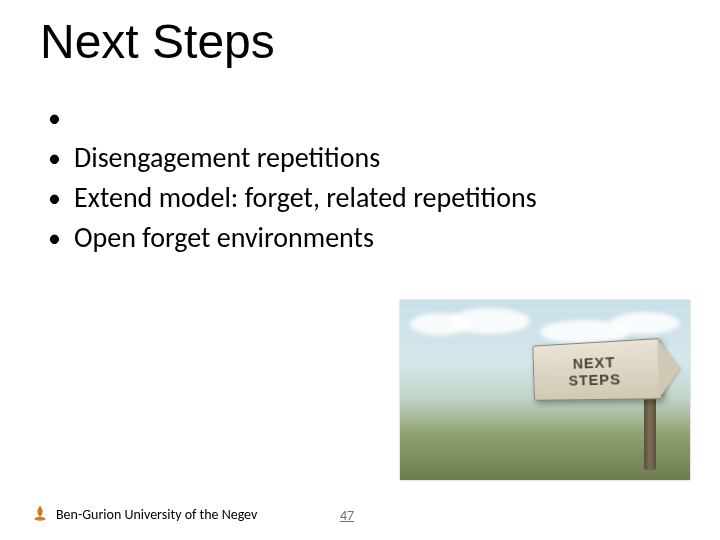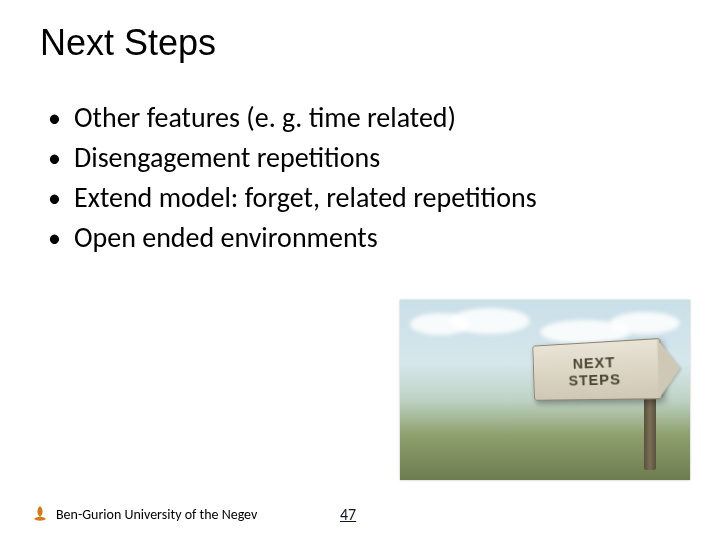--- a/index.html
+++ b/index.html
@@ -13,23 +13,23 @@
     overflow: hidden;
   }
   .slide {
     position: relative;
     width: 720px;
     height: 540px;
     box-sizing: border-box;
   }
   .title {
     position: absolute;
-    top: 22px;
+    top: 14px;
     left: 40px;
-    font-size: 36px;
+    font-size: 48px;
     font-weight: 400;
     font-family: Arial, sans-serif;
     letter-spacing: 0px;
   }
   .bullets {
     position: absolute;
     top: 100px;
     left: 48px;
     right: 30px;
   }
@@ -136,48 +136,47 @@
     flex: 0 0 20px;
   }
   .uni {
     font-size: 14px;
     color: #000;
   }
   .pagenum {
     position: absolute;
     left: 310px;
     bottom: 0;
-    font-size: 16px;
-    color: #0f172a;
+    font-size: 14px;
+    color: #737373;
     text-decoration: underline;
   }
 </style>
 </head>
 <body>
 
 <div class="slide">
 
   <div class="title">Next Steps</div>
 
   <div class="bullets">
     <div class="bullet-row">
       <div class="dot">•</div>
-      <div class="bullet-text">Other features (e. g. time related)</div>
     </div>
     <div class="bullet-row">
       <div class="dot">•</div>
       <div class="bullet-text">Disengagement repetitions</div>
     </div>
     <div class="bullet-row">
       <div class="dot">•</div>
       <div class="bullet-text">Extend model: forget, related repetitions</div>
     </div>
     <div class="bullet-row">
       <div class="dot">•</div>
-      <div class="bullet-text">Open ended environments</div>
+      <div class="bullet-text">Open forget environments</div>
     </div>
   </div>
 
   <div class="image-area">
     <div class="clouds">
       <div class="cloud" style="top:5px; left:10px; width:60px; height:22px;"></div>
       <div class="cloud" style="top:0px; left:50px; width:80px; height:26px;"></div>
       <div class="cloud" style="top:12px; left:140px; width:90px; height:24px;"></div>
       <div class="cloud" style="top:4px; left:210px; width:70px; height:22px;"></div>
     </div>

